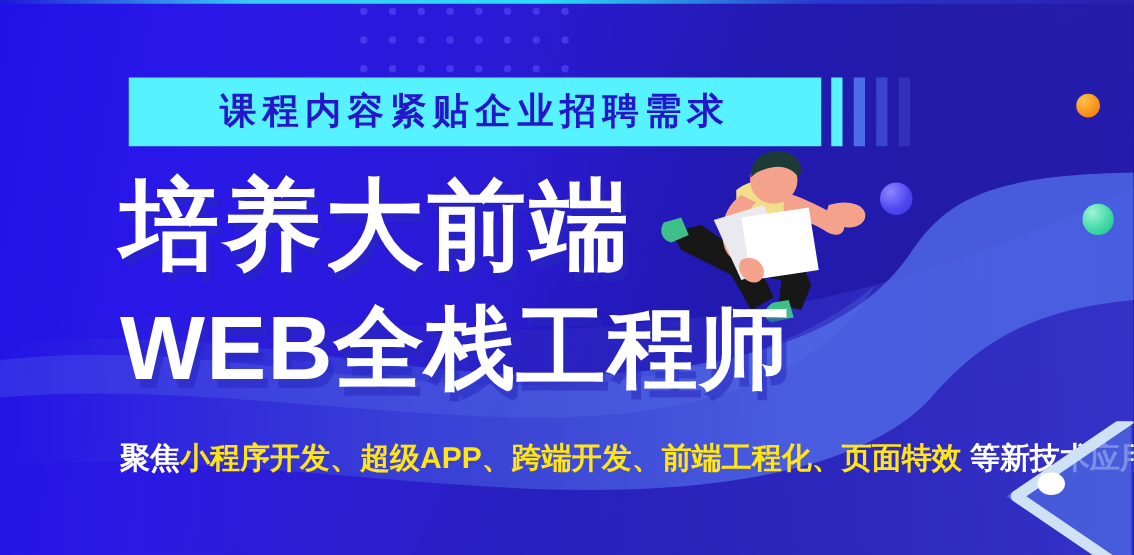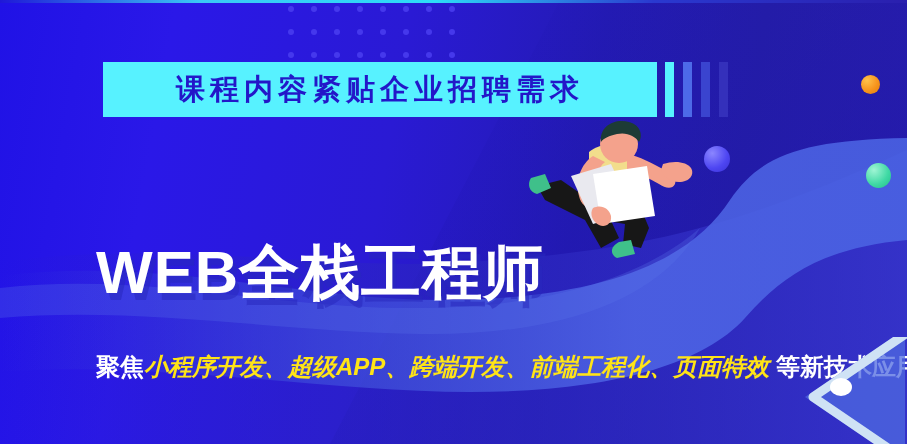--- a/index.html
+++ b/index.html
@@ -40,29 +40,29 @@
   .bar.b4{background:#3430bb;}
 
   .line1{
     position:absolute;left:96px;top:140px;
     font-size:79px;font-weight:700;color:#ffffff;letter-spacing:3px;
     line-height:1;white-space:nowrap;
     text-shadow:4px 7px 0 rgba(40,40,190,.55);
   }
   .line2{
     position:absolute;left:96px;top:243px;
-    font-size:60px;font-weight:700;color:#ffffff;letter-spacing:1px;
+    font-size:72px;font-weight:700;color:#ffffff;letter-spacing:1px;
     line-height:1;white-space:nowrap;
     text-shadow:4px 7px 0 rgba(40,40,190,.55);
   }
   .subtitle{
     position:absolute;left:96px;top:355px;
     font-size:24px;font-weight:700;line-height:1;white-space:nowrap;color:#ffffff;
   }
-  .subtitle .hl{color:#ffe416;font-style:italic;}
+  .subtitle .hl{color:#ffe416;}
   .subtitle .pl{color:#ffffff;font-style:normal;margin-top:27px;}
 
   
   .sphere{position:absolute;border-radius:50%;}
   .sphere.orange{left:861px;top:75px;width:19px;height:19px;
     background:radial-gradient(circle at 32% 28%,#ffc24a 0%,#f7941d 55%,#e07d08 100%);}
   .sphere.violet{left:704px;top:146px;width:26px;height:26px;
     background:radial-gradient(circle at 32% 28%,#8b86ff 0%,#4e46f2 58%,#3a31d6 100%);}
   .sphere.green{left:866px;top:163px;width:25px;height:25px;
     background:radial-gradient(circle at 32% 28%,#9ff5d4 0%,#3fd9a4 58%,#21bd89 100%);}
@@ -188,20 +188,21 @@
       <span>课程内容紧贴企业招聘需求</span>
     </div>
     <div class="bars">
       <div class="bar b1"></div>
       <div class="bar b2"></div>
       <div class="bar b3"></div>
       <div class="bar b4"></div>
     </div>
   </div>
 
+  <div class="line1">培养大前端</div>
   <div class="line2">WEB全栈工程师</div>
 
   <div class="subtitle"><span class="pl">聚焦</span><span class="hl">小程序开发、超级APP、跨端开发、前端工程化、页面特效</span><span class="pl"> 等新技术应用</span></div>
 
   <div class="tablet">
     <svg viewBox="0 0 124 107">
       <path d="M122,-8 L22,60 L122,128 Z" fill="#4f6ae0" opacity=".75"></path>
       <path d="M124,-4 L30,60 L124,124" fill="none" stroke="#cfe2f5" stroke-width="9" stroke-linejoin="round" stroke-linecap="round"></path>
       <ellipse cx="58" cy="50" rx="11" ry="9" fill="#ffffff"></ellipse>
     </svg>

